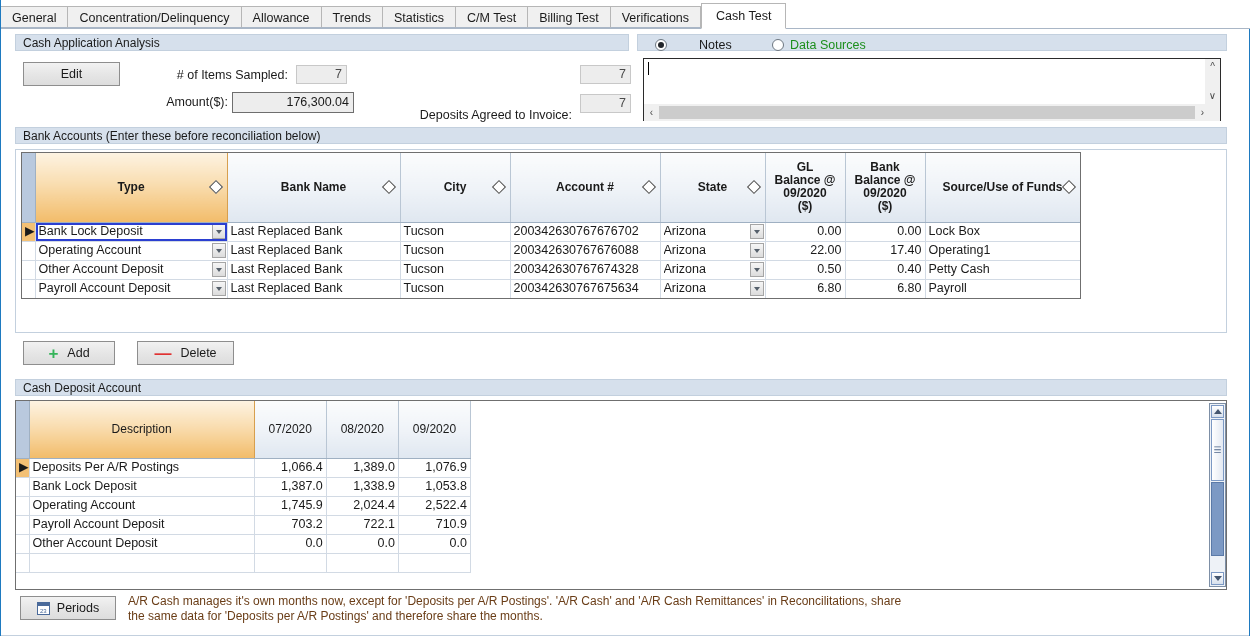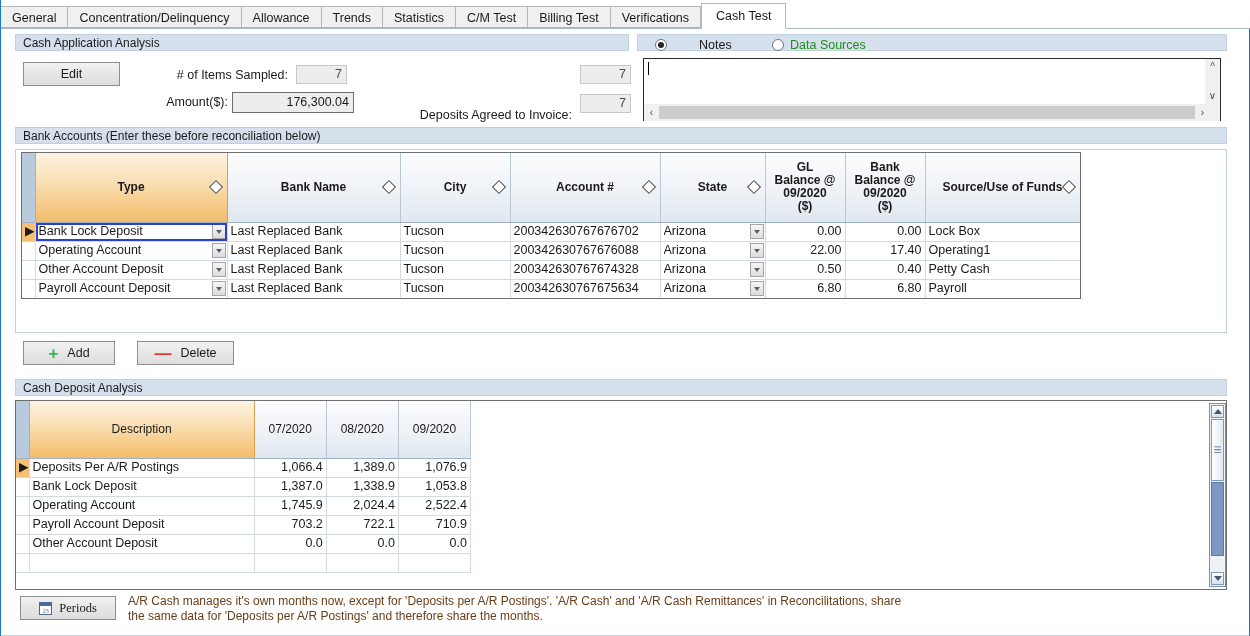--- a/index.html
+++ b/index.html
@@ -299,21 +299,20 @@
   }
   .periods-btn {
     position: absolute;
     background: linear-gradient(to bottom, #f2f2f2 0%, #e6e6e6 50%, #dddddd 100%);
     border: 1px solid #8e8e8e;
     box-sizing: border-box;
     display: flex; align-items: center; justify-content: center;
     gap: 7px;
     font-size: 12.5px;
     cursor: default;
-    font-family: Liberation Serif, serif;
   }
   .cal-ico {
     width: 13px; height: 13px;
     border: 1px solid #4a6a9a;
     box-sizing: border-box;
     background: #ffffff;
     position: relative;
     font-size: 6px; color: #4a6a9a;
     display: flex; align-items: flex-end; justify-content: center;
     line-height: 6px;
@@ -573,21 +572,21 @@
 
 <div class="btn" style="left:23px; top:341px; width:92px; height:24px;">
   <span class="plus">+</span>
   <span>Add</span>
 </div>
 <div class="btn" style="left:137px; top:341px; width:97px; height:24px;">
   <span class="minus">—</span>
   <span>Delete</span>
 </div>
 
-<div class="sect-bar" style="left:15px; top:379px; width:1212px;">Cash Deposit Analysis</div>
+<div class="sect-bar" style="left:15px; top:379px; width:1212px;">Cash Deposit Account</div>
 
 <div class="panel-border" style="left:15px; top:400px; width:1212px; height:190px; border:1px solid #6f6f6f;"></div>
 
 <div style="position:absolute; left:16px; top:401px; width:455px; height:188px; overflow:hidden;">
   <table class="g" style="width:455px;">
     <colgroup>
       <col style="width:13px">
         <col style="width:225px">
         <col style="width:72px">
         <col style="width:72px">

